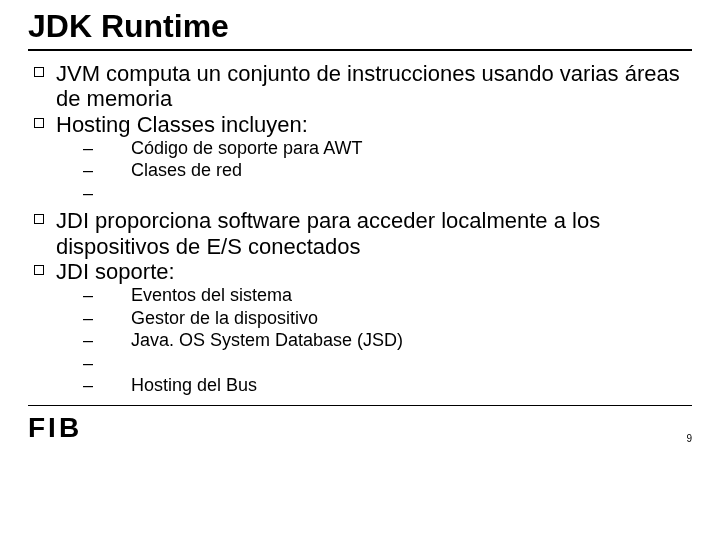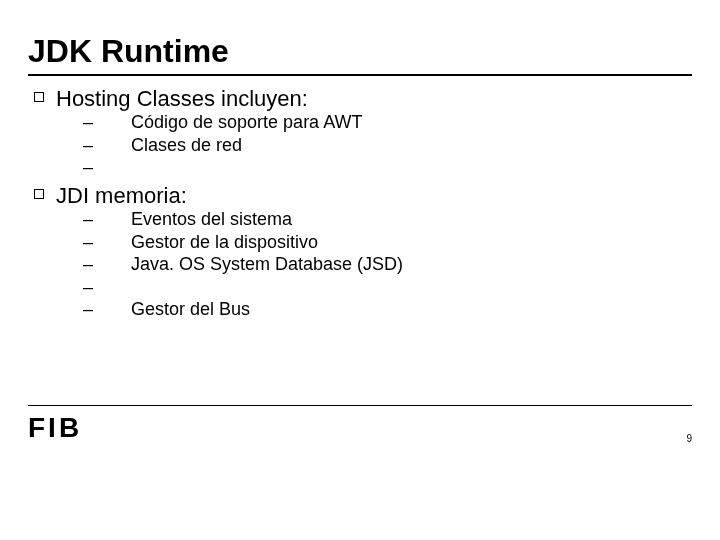--- a/index.html
+++ b/index.html
@@ -1,17 +1,17 @@
 <!DOCTYPE html>
 <html><head>
 <meta charset="utf-8">
 <style>
   * { margin: 0; padding: 0; box-sizing: border-box; }
   html, body { width: 720px; height: 540px; background: #fff; font-family: Arial, Helvetica, sans-serif; color: #000; }
-  .slide { position: relative; width: 720px; height: 460px; padding: 33px 28px 0 28px; }
+  .slide { position: relative; width: 720px; height: 460px; padding: 8px 28px 0 28px; }
   .title { font-size: 32px; font-weight: bold; margin-bottom: 2px; }
   .hr-top { border: none; border-top: 2px solid #000; margin: 4px 0 10px 0; }
   .content { }
   .row { display: flex; align-items: flex-start; margin-bottom: 0; }
   .bullet-sq { width: 10px; height: 10px; border: 1.5px solid #000; margin: 6px 12px 0 6px; flex: 0 0 auto; }
   .row .text { font-size: 22px; line-height: 1.15; flex: 1 1 auto; }
   .sub { margin-left: 52px; }
   .subrow { display: flex; align-items: flex-start; }
   .dash { width: 16px; font-size: 18px; line-height: 1.25; text-align: center; margin-right: 6px; flex: 0 0 auto; }
   .subrow .subtext { font-size: 18px; line-height: 1.25; margin-left: 29px; }
@@ -28,20 +28,24 @@
 </head>
 <body>
 
 <div class="slide">
 
   <div class="title">JDK Runtime</div>
   <hr class="hr-top">
 
   <div class="content">
 
+    <div class="row">
+      <div class="bullet-sq"></div>
+      <div class="text">JVM computa un conjunto de instrucciones usando varias áreas de memoria</div>
+    </div>
 
     <div class="row">
       <div class="bullet-sq"></div>
       <div class="text">Hosting Classes incluyen:</div>
     </div>
 
     <div class="sub">
       <div class="subrow">
         <div class="dash">–</div>
         <div class="subtext">Código de soporte para AWT</div>
@@ -50,45 +54,49 @@
         <div class="dash">–</div>
         <div class="subtext">Clases de red</div>
       </div>
       <div class="subrow">
         <div class="dash">–</div>
       </div>
     </div>
 
     <div class="spacer-sm"></div>
 
+    <div class="row">
+      <div class="bullet-sq"></div>
+      <div class="text">JDI proporciona software para acceder localmente a los dispositivos de E/S conectados</div>
+    </div>
 
     <div class="row">
       <div class="bullet-sq"></div>
-      <div class="text">JDI memoria:</div>
+      <div class="text">JDI soporte:</div>
     </div>
 
     <div class="sub">
       <div class="subrow">
         <div class="dash">–</div>
         <div class="subtext">Eventos del sistema</div>
       </div>
       <div class="subrow">
         <div class="dash">–</div>
         <div class="subtext">Gestor de la dispositivo</div>
       </div>
       <div class="subrow">
         <div class="dash">–</div>
         <div class="subtext">Java. OS System Database (JSD)</div>
       </div>
       <div class="subrow">
         <div class="dash">–</div>
       </div>
       <div class="subrow">
         <div class="dash">–</div>
-        <div class="subtext">Gestor del Bus</div>
+        <div class="subtext">Hosting del Bus</div>
       </div>
     </div>
 
   </div>
 
   <div class="footer">
     <hr class="hr-bot">
     <div class="foot-row">
       <div class="logo">
         <span class="f">F</span>

